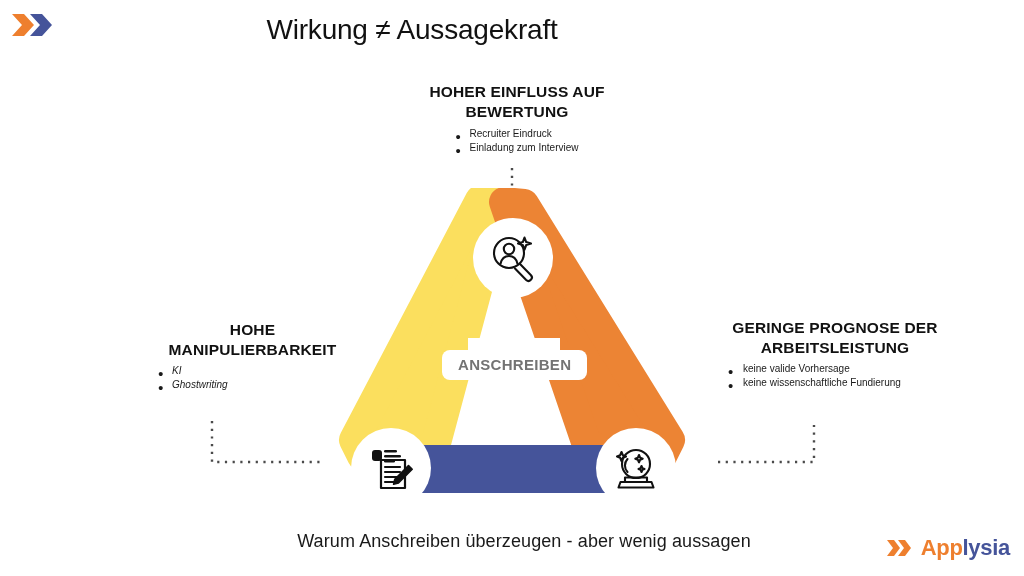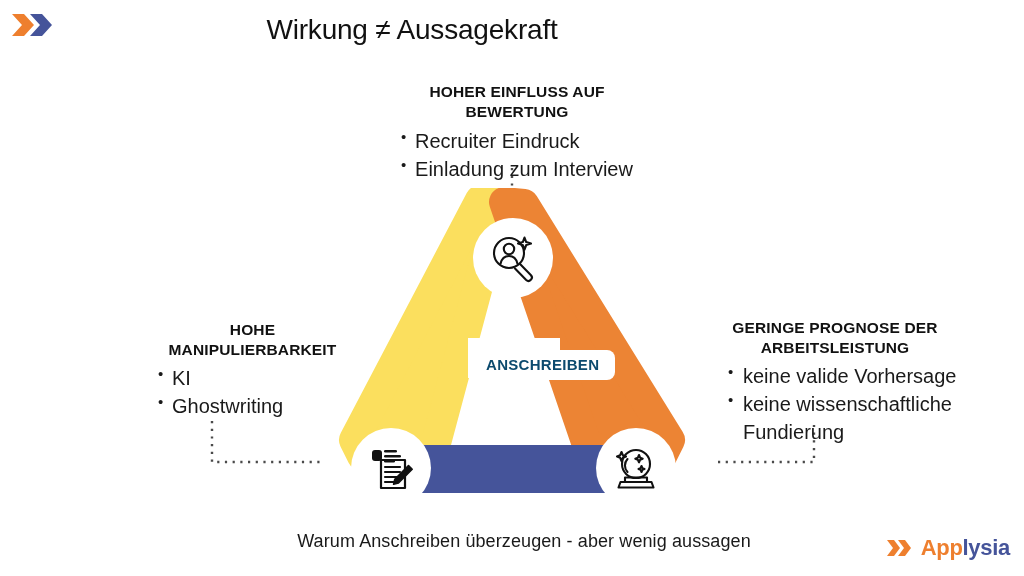--- a/index.html
+++ b/index.html
@@ -46,21 +46,21 @@
     font-size: 15.5px;
     font-weight: bold;
     color: #111111;
     line-height: 1.28;
     letter-spacing: 0.15px;
   }
   .callout-list {
     margin: 4px 0 0 0;
     padding: 0;
     list-style: none;
-    font-size: 20px;
+    font-size: 10px;
     color: #1a1a1a;
     line-height: 1.42;
   }
   .callout-list li {
     position: relative;
     padding-left: 14px;
   }
   .callout-list li::before {
     content: "\2022";
     position: absolute;
@@ -85,21 +85,21 @@
   }
 
   
   .callout-left {
     position: absolute;
     left: 130px;
     top: 320px;
     width: 245px;
   }
   .callout-left .callout-head { text-align: center; }
-  .callout-left .callout-list { margin-left: 28px; }
+  .callout-left .callout-list { margin-left: 28px; font-style: italic; }
 
   
   .callout-right {
     position: absolute;
     left: 710px;
     top: 318px;
     width: 250px;
   }
   .callout-right .callout-head { text-align: center; }
   .callout-right .callout-list { margin-left: 18px; }
@@ -125,24 +125,23 @@
   
   .center-badge {
     position: absolute;
     left: 442px;
     top: 350px;
     background: #ffffff;
     border-radius: 8px;
     padding: 7px 16px 8px 16px;
     font-size: 15px;
     font-weight: bold;
-    color: #0c4a6e;
+    color: #737373;
     letter-spacing: 0.3px;
     line-height: 1;
-    margin-left: 28px;
   }
 
   
   .icon-circle {
     position: absolute;
     background: #ffffff;
     border-radius: 50%;
     display: flex;
     align-items: center;
     justify-content: center;

